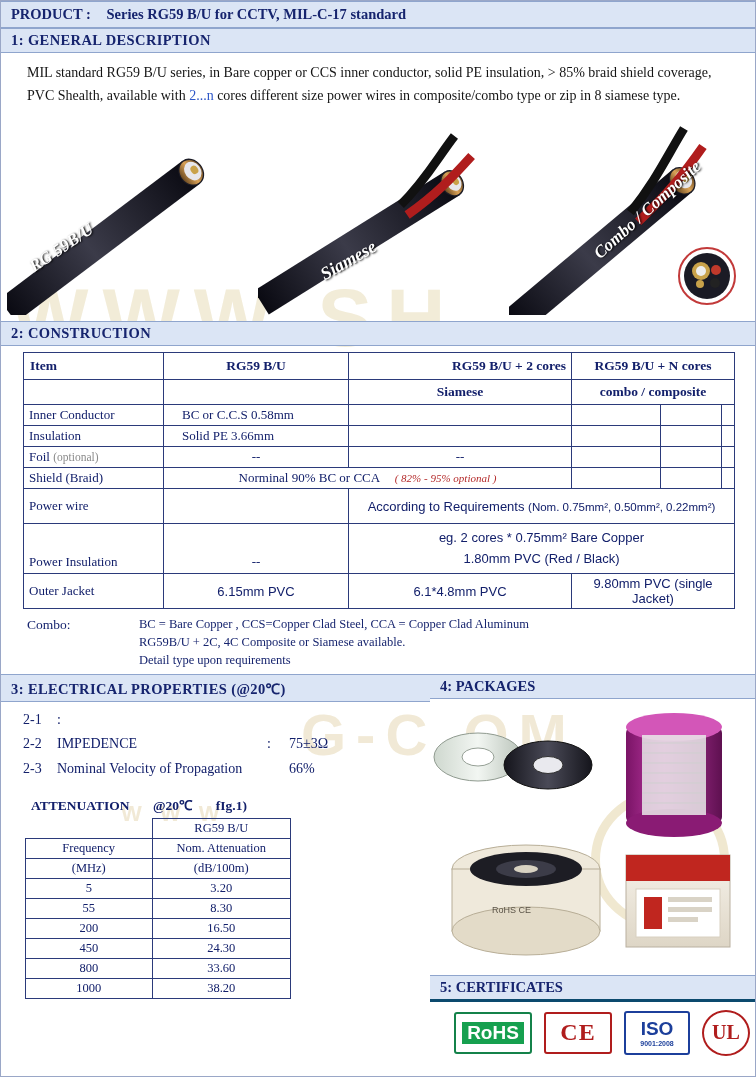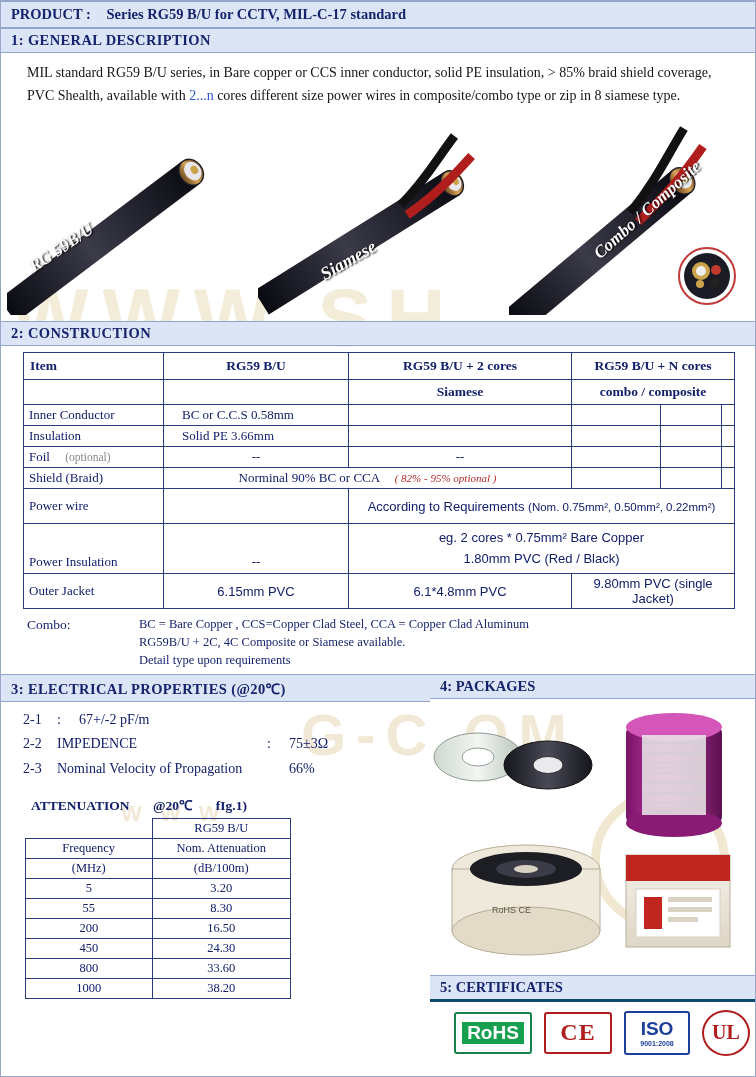--- a/index.html
+++ b/index.html
@@ -105,21 +105,21 @@
   }
   table.cons td,table.cons th{
     border:1px solid #2b3a7a;
     padding:2px 5px;
     vertical-align:middle;
   }
   .hdr td{font-weight:bold;text-align:center;font-size:13.5px;}
   .hdr td.left{text-align:left;padding-left:6px;}
   .ctr{text-align:center;}
   .small{font-size:11.5px;}
-  .gray{color:#8a8a8a;margin-left:12px;}
+  .gray{color:#8a8a8a;}
   .ital{font-style:italic;color:#b42a2a;font-size:11px;}
   .sansy{font-family:"Liberation Sans", sans-serif;}
 
   .remark{
     position:relative;z-index:2;
     padding:6px 10px 4px 26px;
     font-size:12.5px;
     line-height:1.45;
     color:#16246e;
     display:flex;
@@ -279,21 +279,21 @@
   </div>
 
   <div class="sec-bar">2:  CONSTRUCTION</div>
 
   <div class="cons-wrap">
     <table class="cons">
       <tbody>
           <tr class="hdr">
         <td class="left" style="width:128px;height:22px;">Item</td>
         <td style="width:174px;">RG59 B/U</td>
-        <td style="width:212px;">RG59 B/U + 2 cores</td>
+        <td style="width:212px;text-align:right;">RG59 B/U + 2 cores</td>
         <td colspan="3">RG59 B/U + N cores</td>
       </tr>
       <tr class="hdr">
         <td class="left" style="height:20px;"></td>
         <td></td>
         <td>Siamese</td>
         <td colspan="3">combo / composite</td>
       </tr>
 
       <tr>
@@ -376,21 +376,20 @@
 
   <div class="split">
 
     <div class="left-col">
       <div class="sec-bar">3:  ELECTRICAL PROPERTIES (@20℃)</div>
 
       <div class="elec-list">
         <div class="elec-row">
           <div class="n">2-1</div>
           <div class="c">:</div>
-          <div class="v">67+/-2 pF/m</div>
         </div>
         <div class="elec-row">
           <div class="n">2-2</div>
           <div class="t">IMPEDENCE</div>
           <div class="c">:</div>
           <div class="v">75±3Ω</div>
         </div>
         <div class="elec-row">
           <div class="n">2-3</div>
           <div class="t">Nominal Velocity of Propagation</div>

